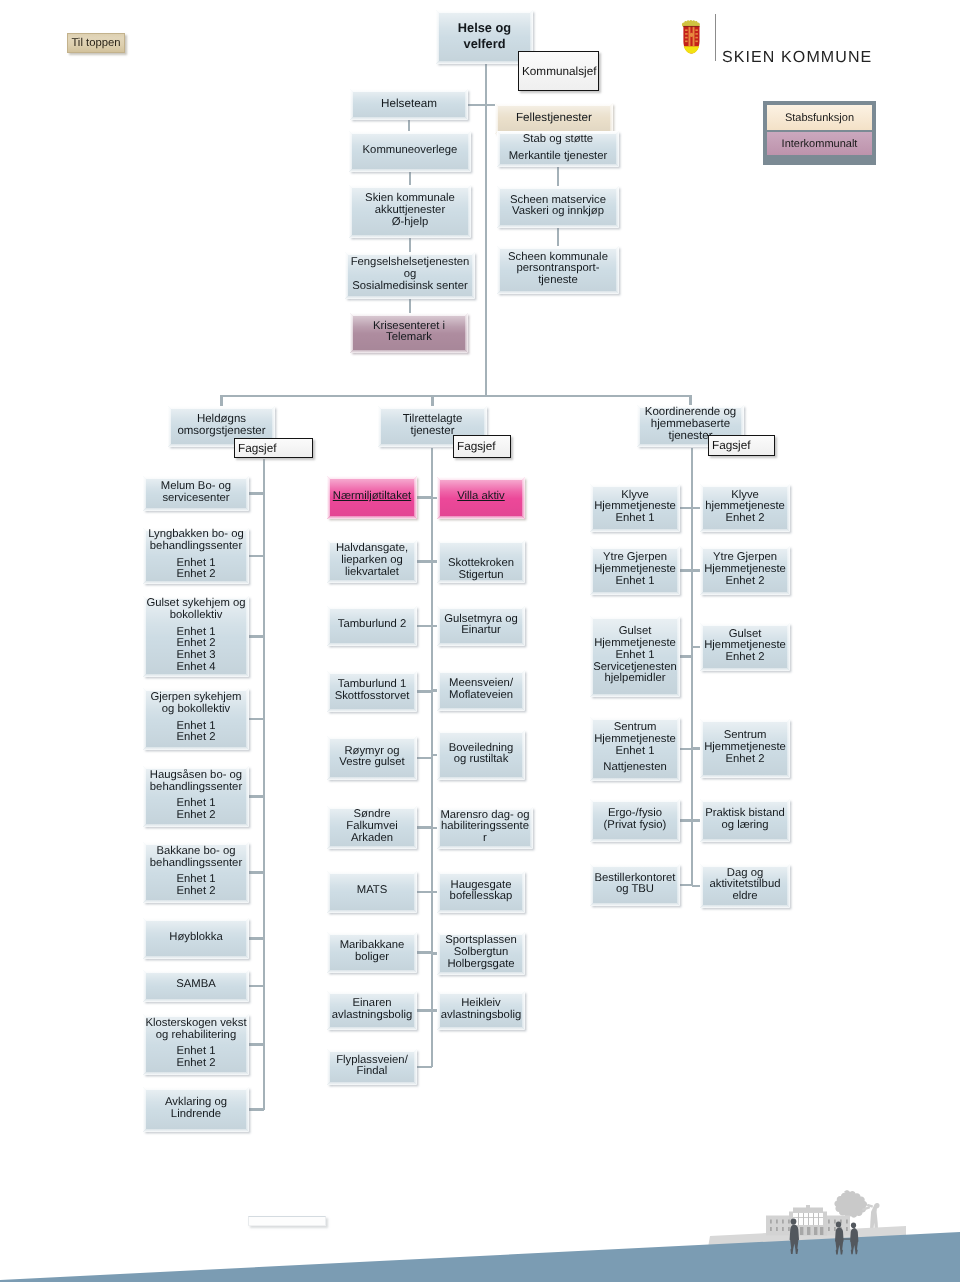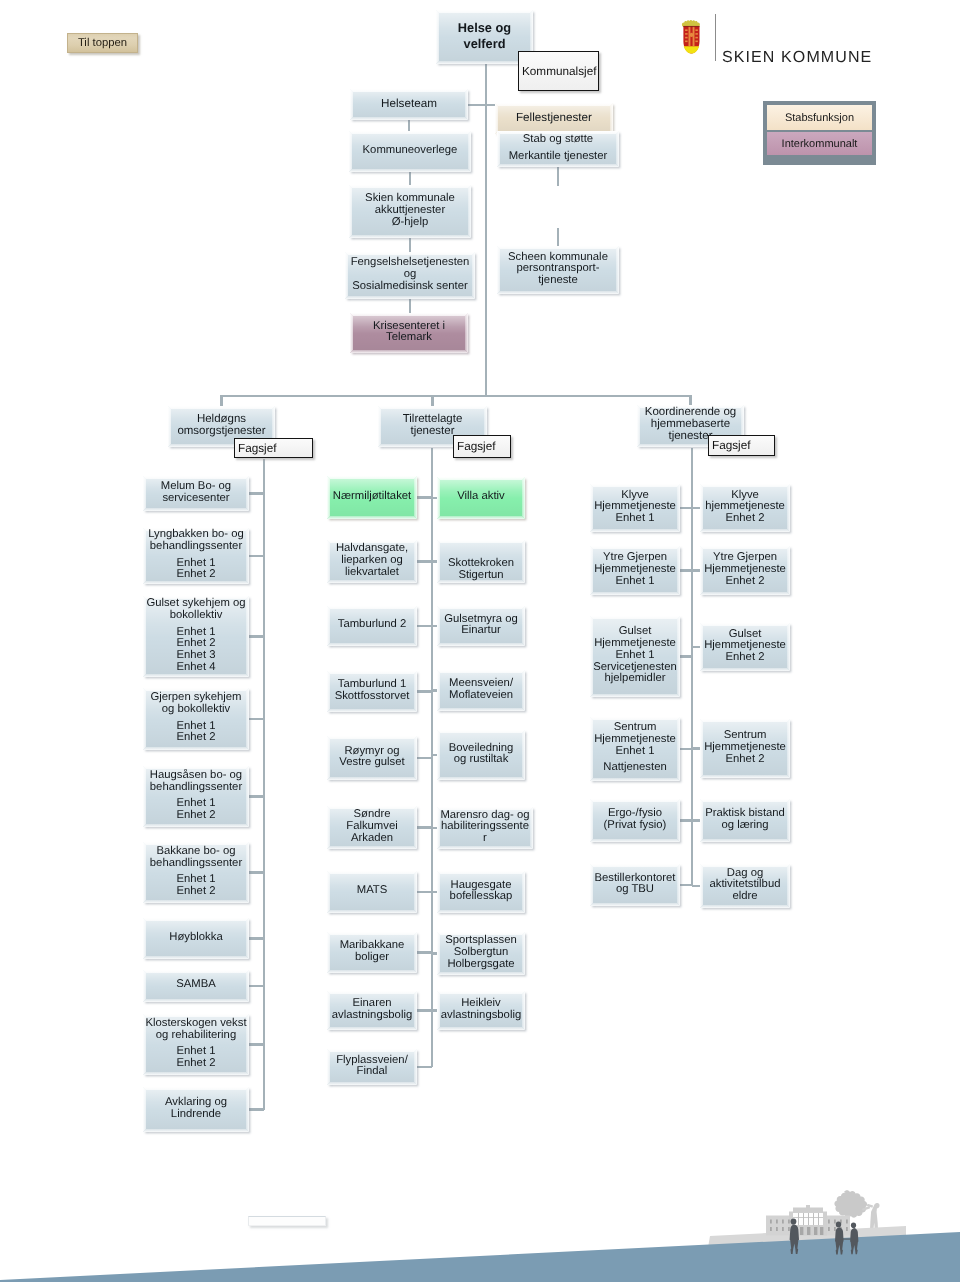--- a/index.html
+++ b/index.html
@@ -9,21 +9,21 @@
        -webkit-font-smoothing:antialiased;text-rendering:geometricPrecision;}
 
   .node{position:absolute;box-sizing:border-box;display:flex;align-items:center;justify-content:center;
         text-align:center;color:#14191d;font-size:11.3px;line-height:1.04;white-space:pre-line;z-index:4;}
   .node span{position:relative;z-index:5;display:block;}
   .node > span, .node > .stack{margin-bottom:1.5px;}
   .node .stack{position:relative;z-index:5;}
   .node .stack .blk+.blk{margin-top:5px;}
 
   .blue{ background:#cddce4; box-shadow:1.8px 1.8px 2.2px rgba(120,130,142,.45); }
-  .tan{  background:#86efac; box-shadow:1.8px 1.8px 2.2px rgba(132,125,108,.45); }
+  .tan{  background:#ec4899; box-shadow:1.8px 1.8px 2.2px rgba(132,125,108,.45);text-decoration:underline; }
   .cream{background:#eadfca; box-shadow:1.8px 1.8px 2.2px rgba(132,125,108,.42);margin-top:14px; }
   .mauve{background:#ae8c9f; box-shadow:1.8px 1.8px 2.2px rgba(118,98,112,.45); }
 
   
   .node::before{content:"";position:absolute;left:0;top:0;right:0;bottom:0;z-index:1;pointer-events:none;
      background:linear-gradient(to bottom, rgba(255,255,255,.62) 0, rgba(255,255,255,.16) 34%,
                 rgba(255,255,255,0) 52%, rgba(0,0,0,.030) 86%, rgba(0,0,0,.048) 100%);}
   
   .bv{position:absolute;z-index:2;pointer-events:none;}
   .bv.t{left:0;top:0;right:0;height:3.4px;
@@ -67,21 +67,21 @@
   #footer{position:absolute;left:0;top:1190px;width:960px;height:92px;overflow:hidden;}
   .smallbox{position:absolute;box-sizing:border-box;background:#fdfdfd;
      border-top:1.6px solid #d4dbe0;border-left:1px solid #e8ebed;border-right:1px solid #eceef0;
      border-bottom:1px solid #f0f1f2;
      box-shadow:1.6px 1.6px 2px rgba(180,185,190,.5);}
 </style>
 </head>
 <body>
 
 <div id="page">
-<div id="tiltoppen" style="left:67px;top:33px;width:71px;height:20px">
+<div id="tiltoppen" style="left:67px;top:33px;width:58px;height:20px">
       <span>Til toppen</span>
     </div>
 <div id="logo" style="left:681px;top:20px;height:34px">
       <svg width="21" height="34" viewBox="0 0 21 34">
  <g fill="#cfc341">
    <path d="M0.9 4.6 c0-1.5 1.2-2.5 2.3-2.1 c0.3-1.3 1.6-1.8 2.5-1.1 c0.4-1.2 1.9-1.5 2.7-0.5 c0.6-1.2 2.3-1.2 3 0 c0.8-1 2.3-0.7 2.7 0.5 c0.9-0.7 2.2-0.2 2.5 1.1 c1.1-0.4 2.3 0.6 2.3 2.1 c0 1.4-0.8 2.4-1.9 2.5 l-14.2 0 c-1.1-0.1-1.9-1.1-1.9-2.5z"></path>
  </g>
  <path d="M2.4 5.9 h16.1 v15.4 c0 7.0 -3.8 12.2 -8.05 12.2 c-4.25 0 -8.05 -5.2 -8.05 -12.2 z" fill="#c4211a"></path>
  <path d="M2.7 26.2 h15.5 c-1.3 4.4 -4.3 7.3 -7.75 7.3 c-3.45 0 -6.45 -2.9 -7.75 -7.3 z" fill="#f2e211"></path>
  <g fill="#e8893f">
@@ -128,20 +128,22 @@
 og
 Sosialmedisinsk senter</span></div>
 <div class="ln lnv" style="left:409px;top:238px;height:14px"></div>
 <div class="node mauve" style="left:350px;top:313px;width:118px;height:40px;"><i class="bv t"></i><i class="bv l"></i><i class="bv r"></i><i class="bv b"></i><span>Krisesenteret i
 Telemark</span></div>
 <div class="ln lnv" style="left:409px;top:299px;height:14px"></div>
 <div class="node cream" style="left:495px;top:89px;width:118px;height:31px;font-size:11.7px;"><i class="bv t"></i><i class="bv l"></i><i class="bv r"></i><i class="bv b"></i><span>Fellestjenester</span></div>
 <div class="ln lnh" style="left:485px;top:103.5px;width:10px"></div>
 <div class="node blue" style="left:497px;top:131px;width:122px;height:36px;"><i class="bv t"></i><i class="bv l"></i><i class="bv r"></i><i class="bv b"></i><div class="stack"><span class="blk">Stab og støtte</span><span class="blk">Merkantile tjenester</span></div></div>
 <div class="ln lnv" style="left:553px;top:120px;height:11px"></div>
+<div class="node blue" style="left:497px;top:186px;width:122px;height:42px;"><i class="bv t"></i><i class="bv l"></i><i class="bv r"></i><i class="bv b"></i><span>Scheen matservice
+Vaskeri og innkjøp</span></div>
 <div class="ln lnv" style="left:557px;top:167px;height:19px"></div>
 <div class="node blue" style="left:497px;top:246px;width:122px;height:48px;"><i class="bv t"></i><i class="bv l"></i><i class="bv r"></i><i class="bv b"></i><span>Scheen kommunale
 persontransport-
 tjeneste</span></div>
 <div class="ln lnv" style="left:557px;top:228px;height:18px"></div>
 <div class="ln lnh" style="left:220.5px;top:395px;width:471px"></div>
 <div class="node blue" style="left:168px;top:406px;width:107px;height:41px;font-size:11.5px;"><i class="bv t"></i><i class="bv l"></i><i class="bv r"></i><i class="bv b"></i><span>Heldøgns
 omsorgstjenester</span></div>
 <div class="ln lnv" style="left:220.3px;top:395px;height:11px"></div>
 <div class="plain" style="left:234px;top:438px;width:79px;height:20px">

